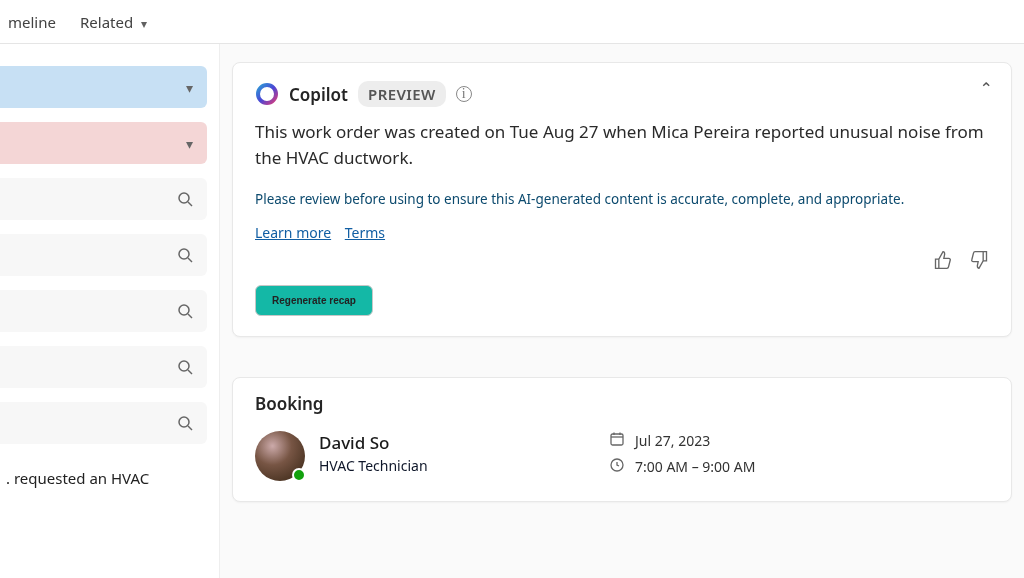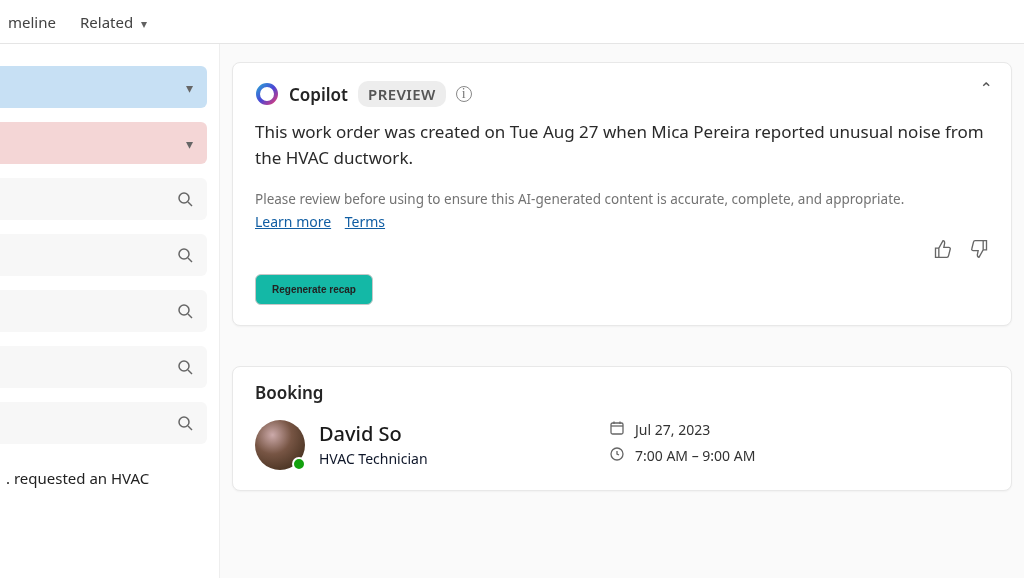--- a/index.html
+++ b/index.html
@@ -102,22 +102,22 @@
   }
   .summary-text {
     font-size: 17px;
     line-height: 1.55;
     color: #2a2a2a;
     margin-bottom: 18px;
   }
   .summary-text p { margin-bottom: 18px; }
   .disclaimer {
     font-size: 13.5px;
-    color: #737373;
-    margin-bottom: 4px;
+    color: #0c4a6e;
+    margin-bottom: 15px;
   }
   .links a {
     color: #115ea3;
     text-decoration: underline;
     font-size: 14px;
     margin-right: 10px;
     cursor: pointer;
   }
   .feedback {
     display: flex;
@@ -152,21 +152,21 @@
   .avatar-wrap { position: relative; width: 50px; height: 50px; margin-right: 14px;}
   .avatar {
     width: 50px; height: 50px; border-radius: 50%; background: radial-gradient(circle at 35% 30%, #caa 0%, #754 40%, #321 100%);
   }
   .presence {
     position: absolute; right: -1px; bottom: -1px;
     width: 14px; height: 14px; border-radius: 50%;
     background: #13a10e; border: 2px solid #fff;
   }
   .who-col { flex: 0 0 290px; }
-  .who-name { font-size: 20px; font-weight: 500; color: #1a1a1a; }
+  .who-name { font-size: 17px; font-weight: 500; color: #1a1a1a; }
   .who-role { font-size: 14px; color: #0f172a; margin-top: 2px;}
   .when-col { display:flex; flex-direction:column; gap:6px; font-size: 14px; color: #333;}
   .when-col .row { display:flex; align-items:center; gap:10px;}
   .when-col .ic { color:#666; font-size: 15px;}
 </style>
 </head>
 <body>
 
 <div class="top-tabs">
   <div class="tab">

